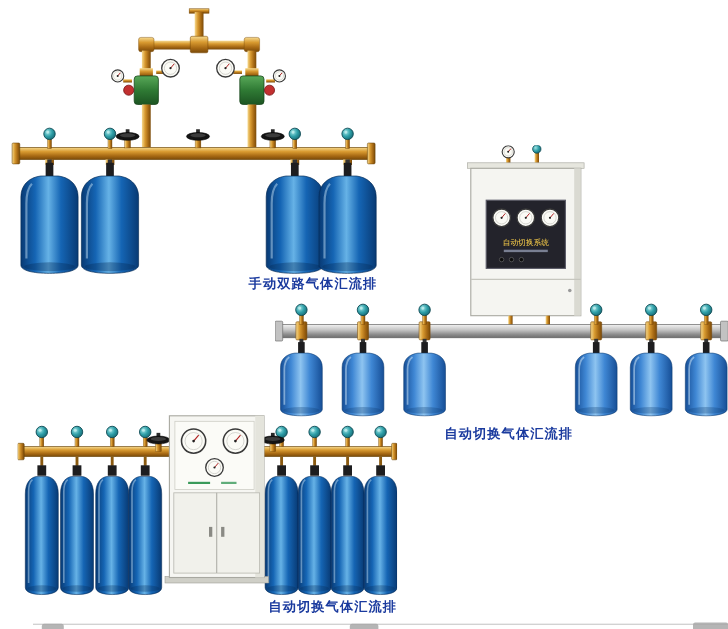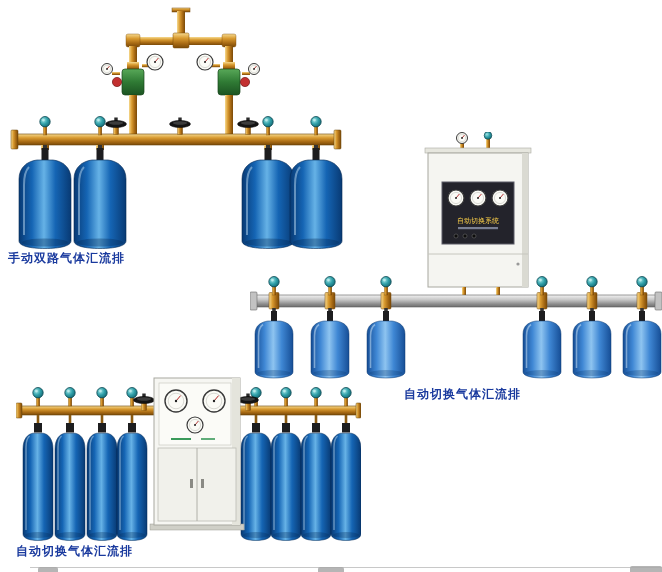--- a/index.html
+++ b/index.html
@@ -5,21 +5,21 @@
   html,body { margin:0; padding:0; background:#ffffff; }
   .stage {
     position:relative; width:662px; height:572px; background:#ffffff;
     overflow:hidden; font-family:"DejaVu Sans", sans-serif;
   }
   .fig { position:absolute; }
   .fig svg { display:block; }
   .caption {
     position:absolute; color:var(--caption-color,#1a3a9e);
     font-size:12px; font-weight:bold; letter-spacing:1px;
-    white-space:nowrap; text-align:left;
+    white-space:nowrap; text-align:right;
   }
   .crop-line { position:absolute; background:#c8c8c8; }
   .crop-nub { position:absolute; background:#a8a8a8; border-radius:2px 2px 0 0; opacity:.85; }
   text { font-family:"DejaVu Sans", sans-serif; }
 </style>
 </head>
 <body>
 
 <div class="stage">
 

